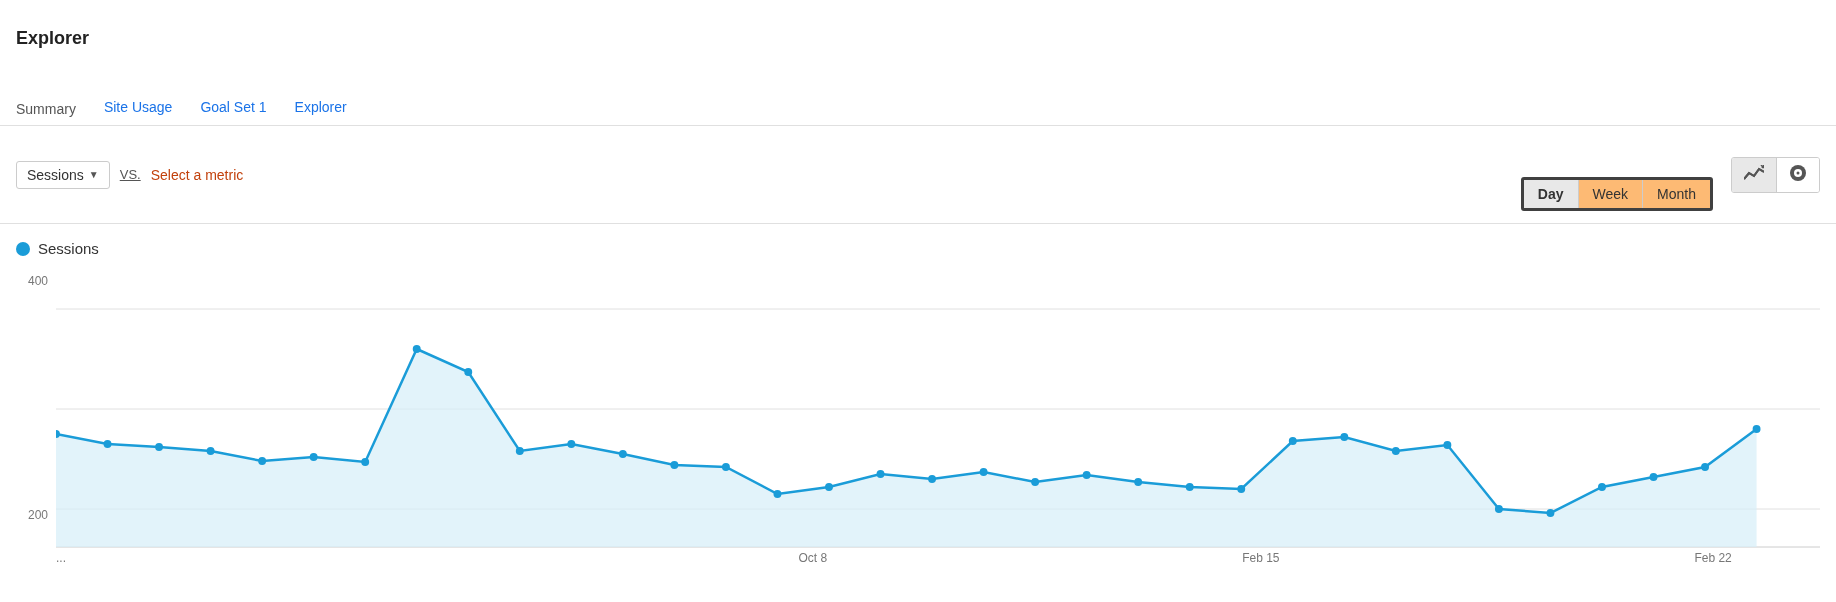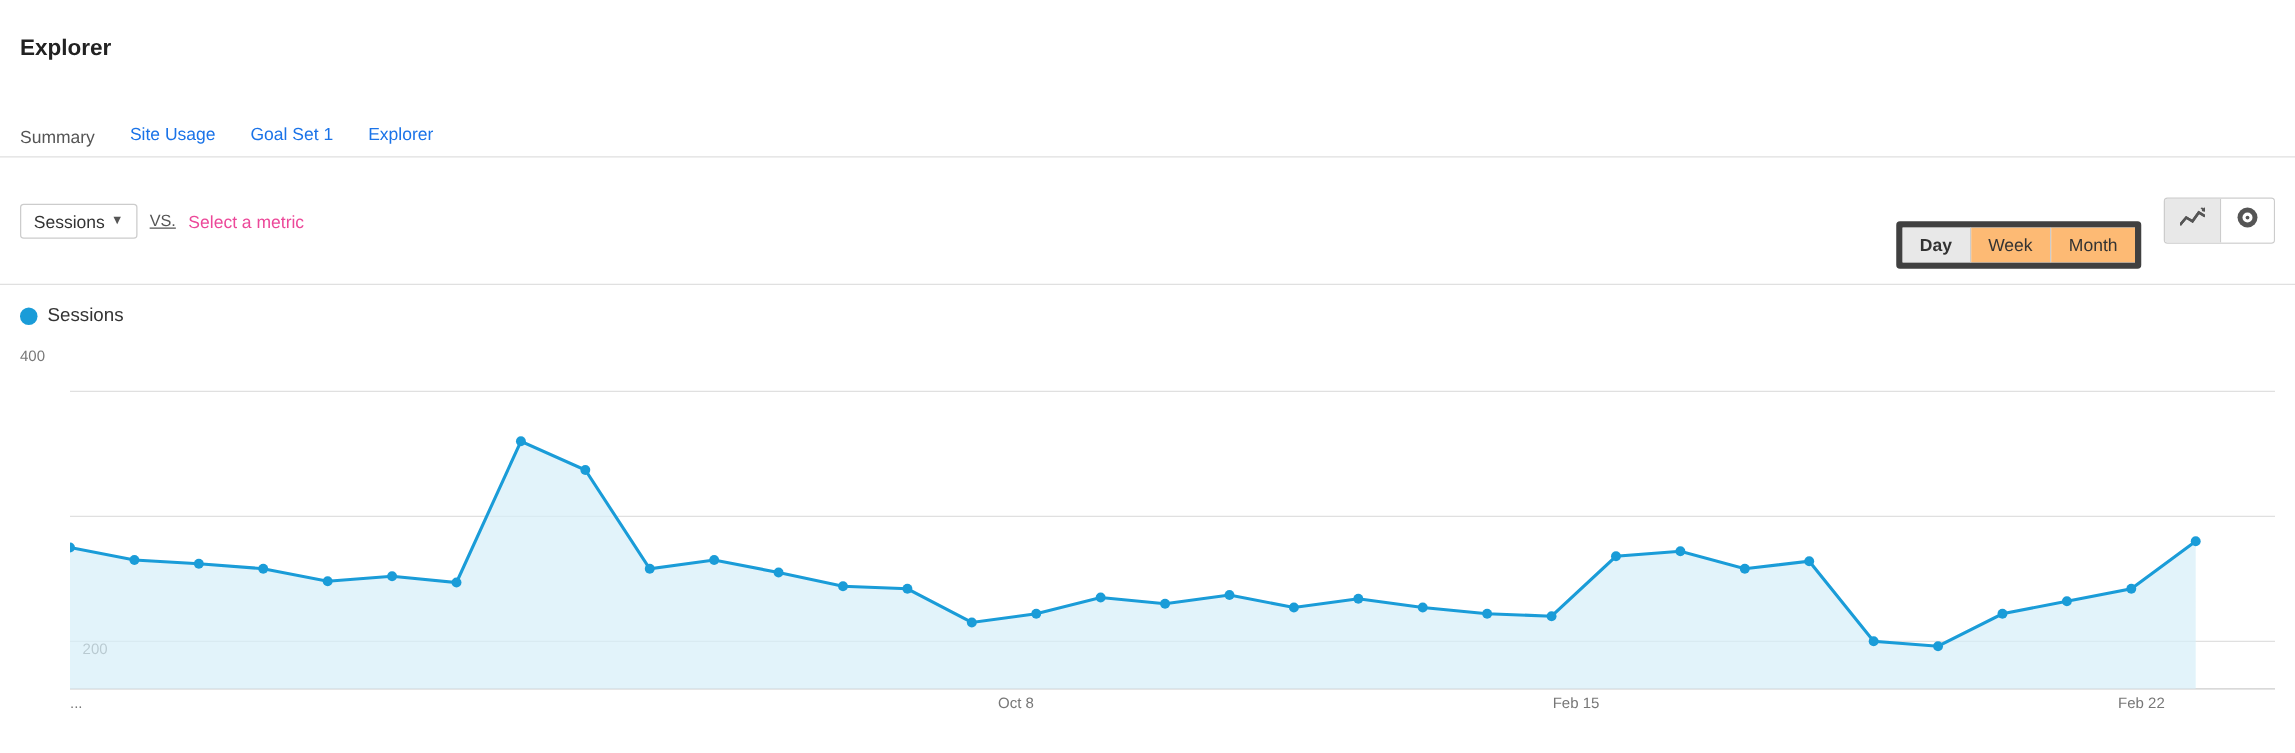--- a/index.html
+++ b/index.html
@@ -57,28 +57,28 @@
     .metric-dropdown .chevron {
       font-size: 10px;
       color: #555;
     }
     .vs-label {
       color: #555;
       font-size: 13px;
       text-decoration: underline;
     }
     .select-metric-link {
-      color: #ec4899;
+      color: #c2410c;
       cursor: pointer;
       font-size: 14px;
     }
     .spacer { flex: 1; }
     .time-buttons {
       display: flex;
-      border: 5px solid #404040;
+      border: 3px solid #404040;
       border-radius: 3px;
       overflow: hidden;
       margin-top: 39px;
     }
     .time-btn {
       padding: 6px 14px;
       background: #fdba74;
       border: none;
       border-right: 1px solid #ccc;
       cursor: pointer;
@@ -136,21 +136,21 @@
       width: 100%;
       height: 340px;
     }
 
     .y-axis {
       position: absolute;
       left: 0;
       top: 0;
       height: 280px;
       display: flex;
-      flex-direction: row;
+      flex-direction: column;
       justify-content: space-between;
       padding: 5px 0;
       width: 40px;
       gap: 22px;
     }
     .y-label {
       font-size: 12px;
       color: #777;
       text-align: right;
       padding-right: 8px;

